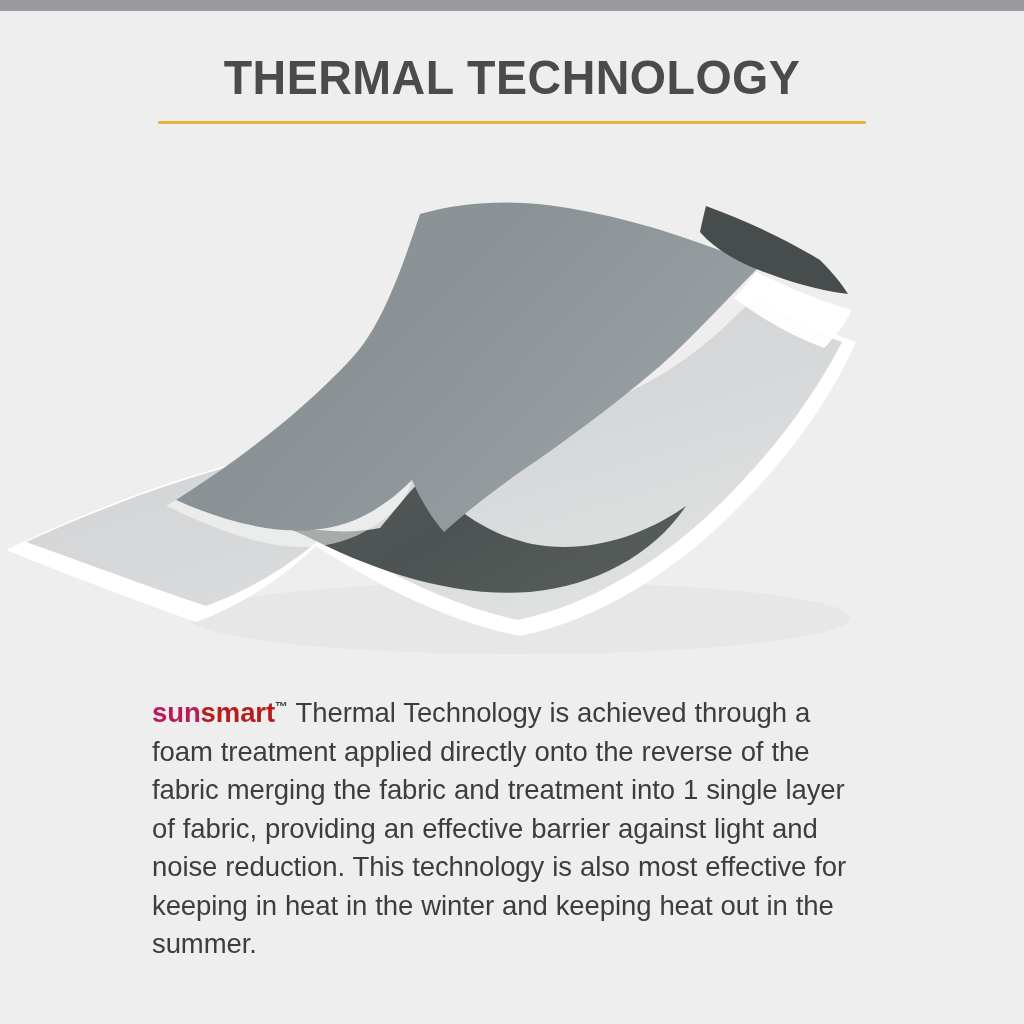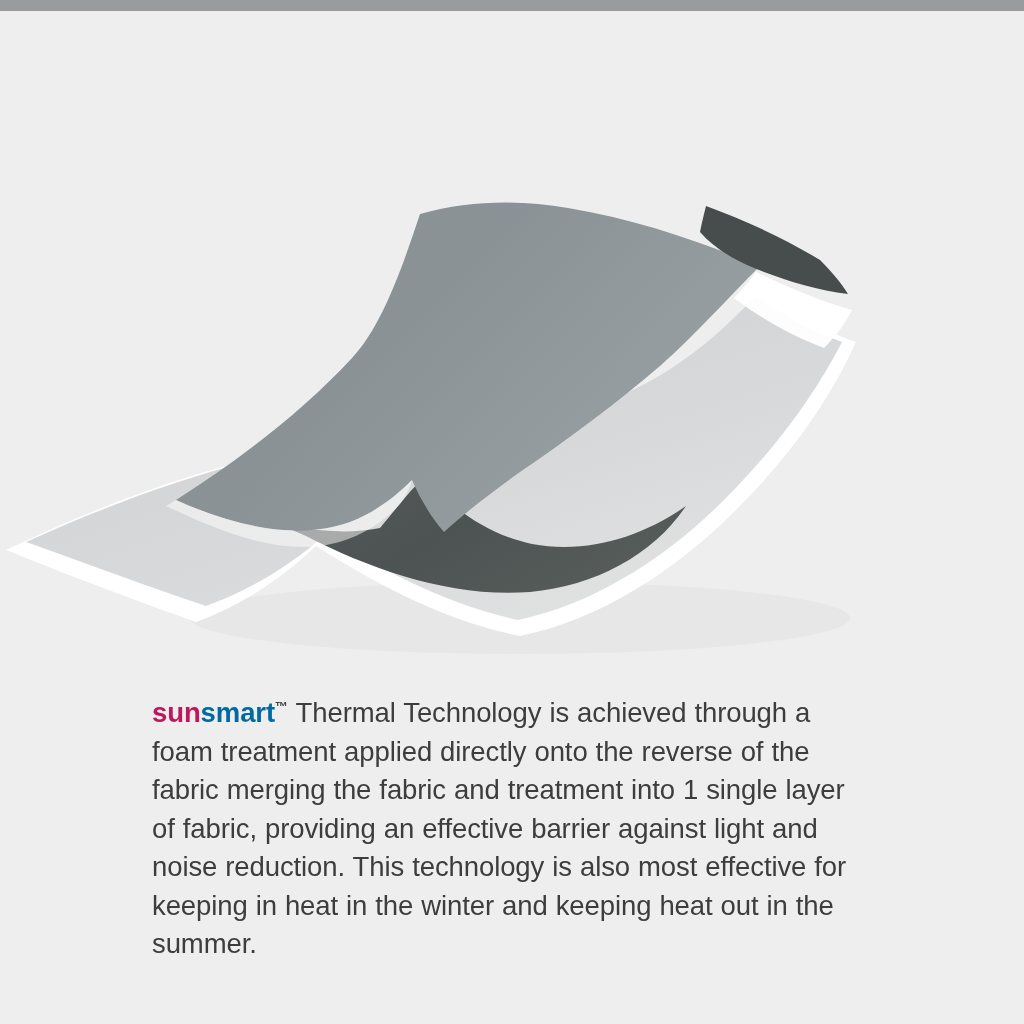--- a/index.html
+++ b/index.html
@@ -91,38 +91,42 @@
     color: #3d3d3d;
     font-family: "Liberation Sans", "DejaVu Sans", sans-serif;
     letter-spacing: -0.1px;
     word-spacing: 0.5px;
   }
   .brand-sun {
     color: #be185d;
     font-weight: bold;
   }
   .brand-smart {
-    color: #0369a1;
+    color: #b91c1c;
     font-weight: bold;
   }
   .brand-tm {
     font-size: 13px;
     vertical-align: 11px;
     color: #3d3d3d;
     font-weight: bold;
     letter-spacing: 0;
   }
 </style>
 </head>
 <body>
 
 <div id="page">
 
   <div class="top-bar"></div>
 
+  <div class="header">
+    <div class="page-title">THERMAL TECHNOLOGY</div>
+    <div class="title-rule"></div>
+  </div>
 
   <div class="illustration">
     <svg viewBox="0 0 1024 520" xmlns="http://www.w3.org/2000/svg">
       <defs>
         <linearGradient id="gradTop" x1="0" y1="0" x2="1" y2="0.55">
           <stop offset="0%" stop-color="#8d9499"></stop>
           <stop offset="45%" stop-color="#8b9296"></stop>
           <stop offset="100%" stop-color="#9aa1a5"></stop>
         </linearGradient>
         <linearGradient id="gradLower" x1="0.1" y1="0" x2="0.9" y2="1">

